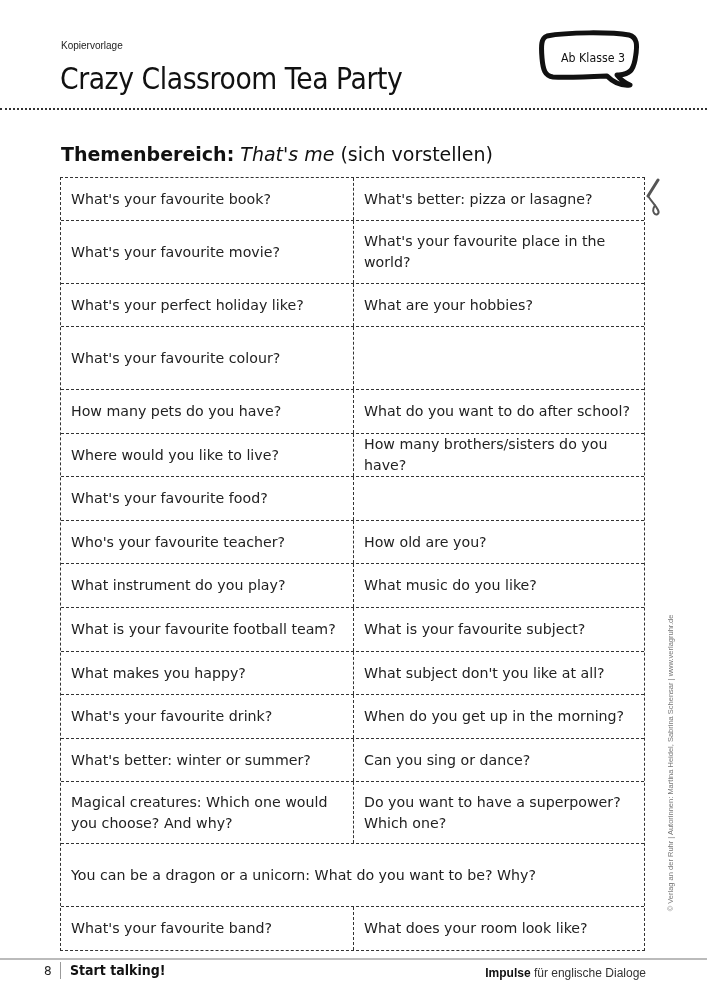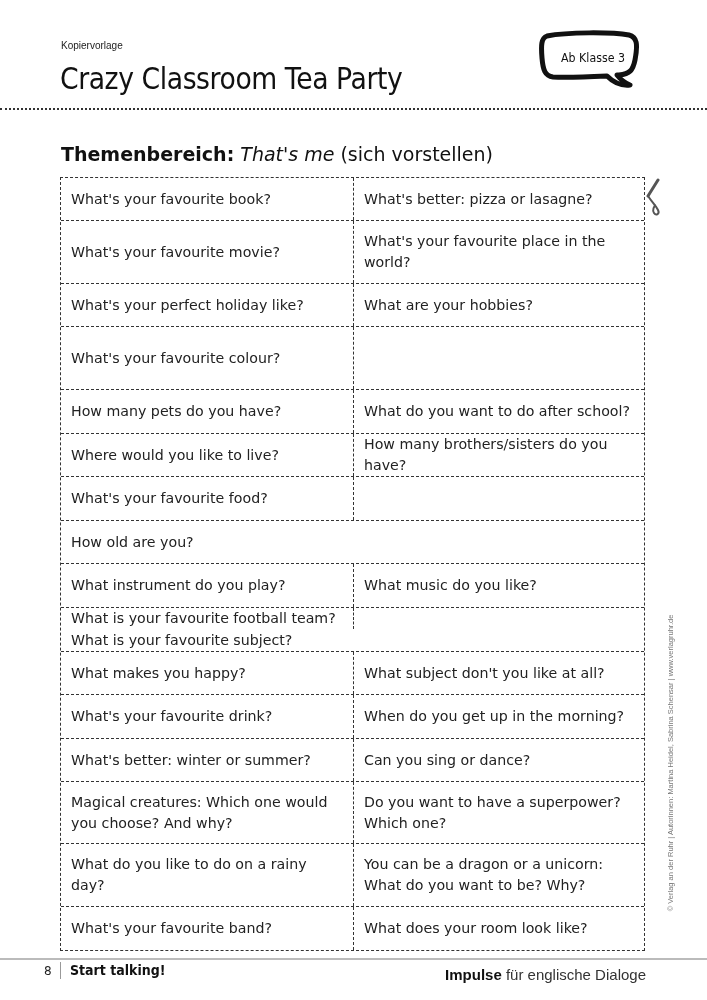--- a/index.html
+++ b/index.html
@@ -18,21 +18,21 @@
   .cell { box-sizing:border-box; padding:0 10px; display:flex; align-items:center; font-size:14.2px; line-height:21px; font-family:"DejaVu Sans", sans-serif; color:#222; }
   .cell.left { width:293px; border-right:1px dashed #333; }
   .cell.right { flex:1; padding-left:10px; }
   .scissors { position:absolute; left:644px; top:178px; width:22px; height:42px; }
   .side-text { position:absolute; left:663px; top:590px; width:14px; height:345px; }
   .side-text span { position:absolute; left:50%; top:50%; white-space:nowrap; font-size:7.5px; color:#777; transform:translate(-50%,-50%) rotate(-90deg); font-family:"Liberation Sans", sans-serif; }
   .footer-line { position:absolute; left:0; top:958px; width:707px; height:2px; background:#bbb; }
   .page-num { position:absolute; left:44px; top:964px; font-size:12px; color:#222; }
   .footer-sep { position:absolute; left:60px; top:962px; width:1px; height:17px; background:#999; }
   .series { position:absolute; left:70px; top:962px; font-size:14px; font-weight:bold; color:#111; transform:scaleX(0.9); transform-origin:left top; }
-  .footer-right { position:absolute; right:61px; top:966px; font-size:15px; color:#333; font-family:"Liberation Sans", sans-serif; }
+  .footer-right { position:absolute; right:61px; top:966px; font-size:12px; color:#333; font-family:"Liberation Sans", sans-serif; }
   .footer-right b { font-weight:bold; color:#111; }
 </style>
 </head>
 <body>
 
 <div class="kopier">Kopiervorlage</div>
 <div class="title">Crazy Classroom Tea Party</div>
 
 <svg class="badge" viewBox="0 0 104 58">
   <path d="M10 6 C 30 2, 75 2, 92 5 C 100 7, 101 14, 98 30 C 96 40, 93 44, 82 45 L 80 45 C 84 50, 88 53, 93 55 C 84 56, 76 52, 70 46 C 50 47, 28 48, 16 47 C 8 46, 6 40, 5 28 C 4 16, 4 8, 10 6 Z" fill="none" stroke="#111" stroke-width="5" stroke-linejoin="round"></path>
@@ -68,48 +68,48 @@
       <div class="cell right">What do you want to do after school?</div>
     </div>
     <div class="row" style="height: 42px;">
       <div class="cell left">Where would you like to live?</div>
       <div class="cell right">How many brothers/sisters do you have?</div>
     </div>
     <div class="row" style="height: 43px;">
       <div class="cell left">What's your favourite food?</div>
     </div>
     <div class="row" style="height: 42px;">
+      <div class="cell left">Who's your favourite teacher?</div>
       <div class="cell right">How old are you?</div>
     </div>
     <div class="row" style="height: 43px;">
       <div class="cell left">What instrument do you play?</div>
       <div class="cell right">What music do you like?</div>
     </div>
-    <div class="row" style="height: 43px; flex-direction: column;">
+    <div class="row" style="height: 43px;">
       <div class="cell left">What is your favourite football team?</div>
       <div class="cell right">What is your favourite subject?</div>
     </div>
     <div class="row" style="height: 42px;">
       <div class="cell left">What makes you happy?</div>
       <div class="cell right">What subject don't you like at all?</div>
     </div>
     <div class="row" style="height: 43px;">
       <div class="cell left">What's your favourite drink?</div>
       <div class="cell right">When do you get up in the morning?</div>
     </div>
     <div class="row" style="height: 42px; justify-content: center;">
       <div class="cell left">What's better: winter or summer?</div>
       <div class="cell right">Can you sing or dance?</div>
     </div>
     <div class="row" style="height: 61px;">
       <div class="cell left">Magical creatures: Which one would you choose? And why?</div>
       <div class="cell right">Do you want to have a superpower? Which one?</div>
     </div>
     <div class="row" style="height: 62px;">
-      <div class="cell left">What do you like to do on a rainy day?</div>
       <div class="cell right">You can be a dragon or a unicorn: What do you want to be? Why?</div>
     </div>
     <div class="row" style="height: 43px;">
       <div class="cell left">What's your favourite band?</div>
       <div class="cell right">What does your room look like?</div>
     </div>
   </div>
 
 <svg class="scissors" viewBox="0 0 22 42">
   <path d="M14 2 L 4 18" stroke="#555" stroke-width="3" fill="none" stroke-linecap="round"></path>

